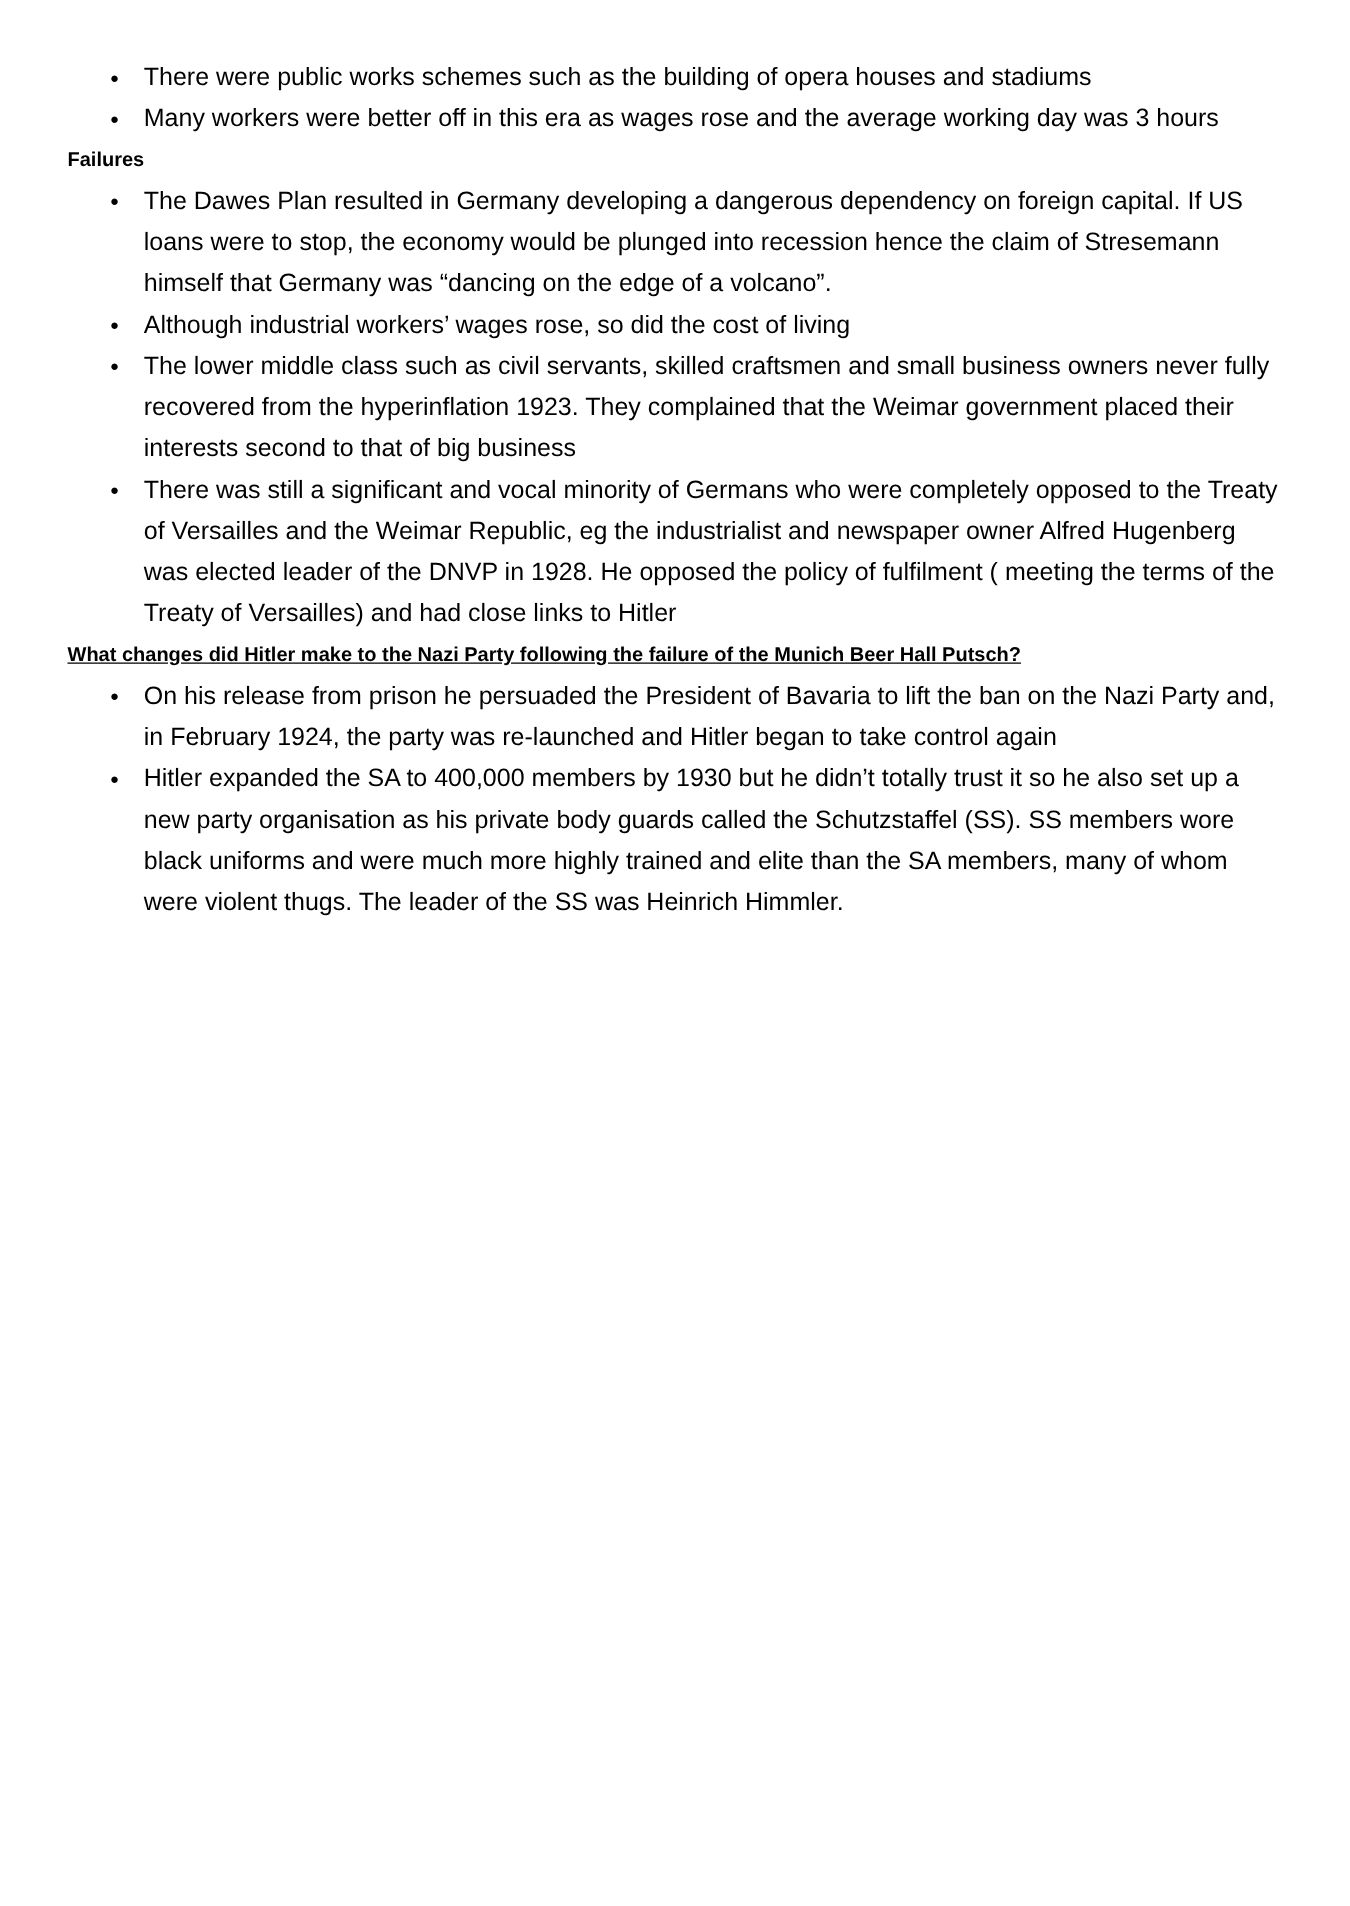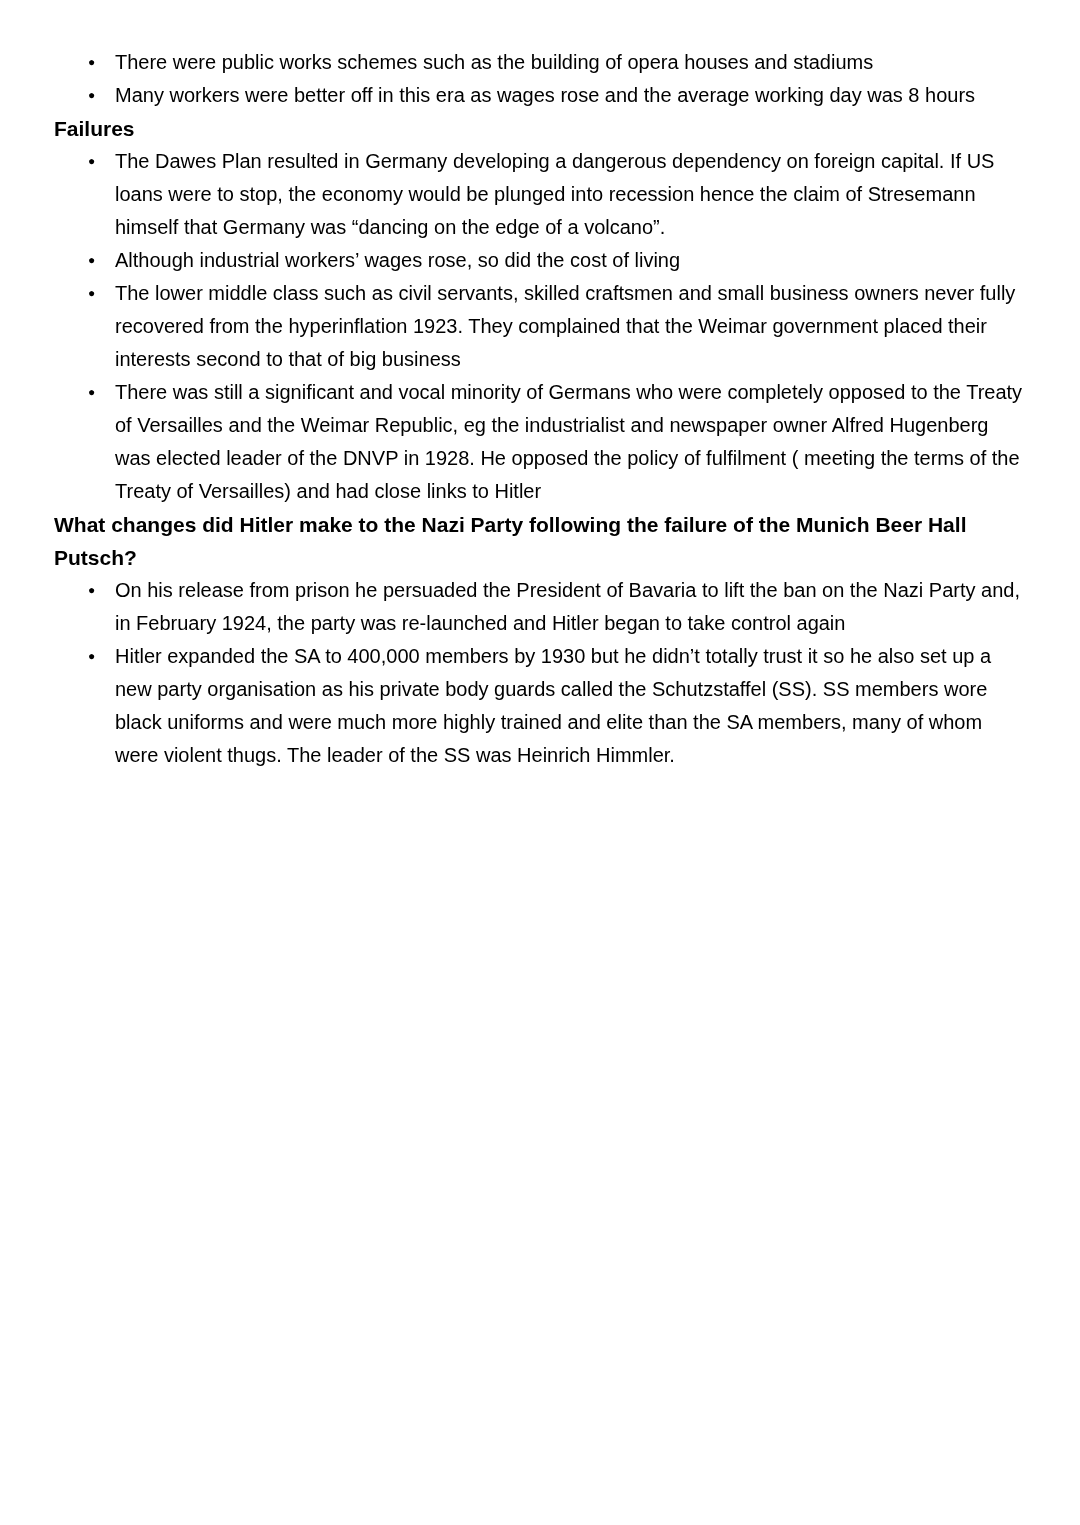--- a/index.html
+++ b/index.html
@@ -34,43 +34,44 @@
   ul.bullets li::before {
     content: "\25CF";
     position: absolute;
     left: -27px;
     top: 0;
     font-size: 12px;
     line-height: 33px;
     color: #000000;
   }
   h2.doc-heading {
-    font-size: 21px;
+    font-size: 16px;
     line-height: 33px;
     font-weight: 700;
     margin: 0;
     color: #000000;
   }
   .h-failures {
     margin-top: 30px;
     margin-bottom: 25px;
   }
   .h-question {
     margin-top: 45px;
     margin-bottom: 0;
+    text-decoration: underline;
   }
 </style>
 </head>
 <body>
 
 <div class="doc-page">
 
   <ul class="bullets">
     <li>There were public works schemes such as the building of opera houses and stadiums</li>
-    <li>Many workers were better off in this era as wages rose and the average working day was 8 hours</li>
+    <li>Many workers were better off in this era as wages rose and the average working day was 3 hours</li>
   </ul>
 
   <h2 class="doc-heading h-failures">Failures</h2>
 
   <ul class="bullets">
     <li>The Dawes Plan resulted in Germany developing a dangerous dependency on foreign capital. If US loans were to stop, the economy would be plunged into recession hence the claim of Stresemann himself that Germany was “dancing on the edge of a volcano”.</li>
     <li>Although industrial workers’ wages rose, so did the cost of living</li>
     <li>The lower middle class such as civil servants, skilled craftsmen and small business owners never fully recovered from the hyperinflation 1923. They complained that the Weimar government placed their interests second to that of big business</li>
     <li>There was still a significant and vocal minority of Germans who were completely opposed to the Treaty of Versailles and the Weimar Republic, eg the industrialist and newspaper owner Alfred Hugenberg was elected leader of the DNVP in 1928. He opposed the policy of fulfilment ( meeting the terms of the Treaty of Versailles) and had close links to Hitler</li>
   </ul>

